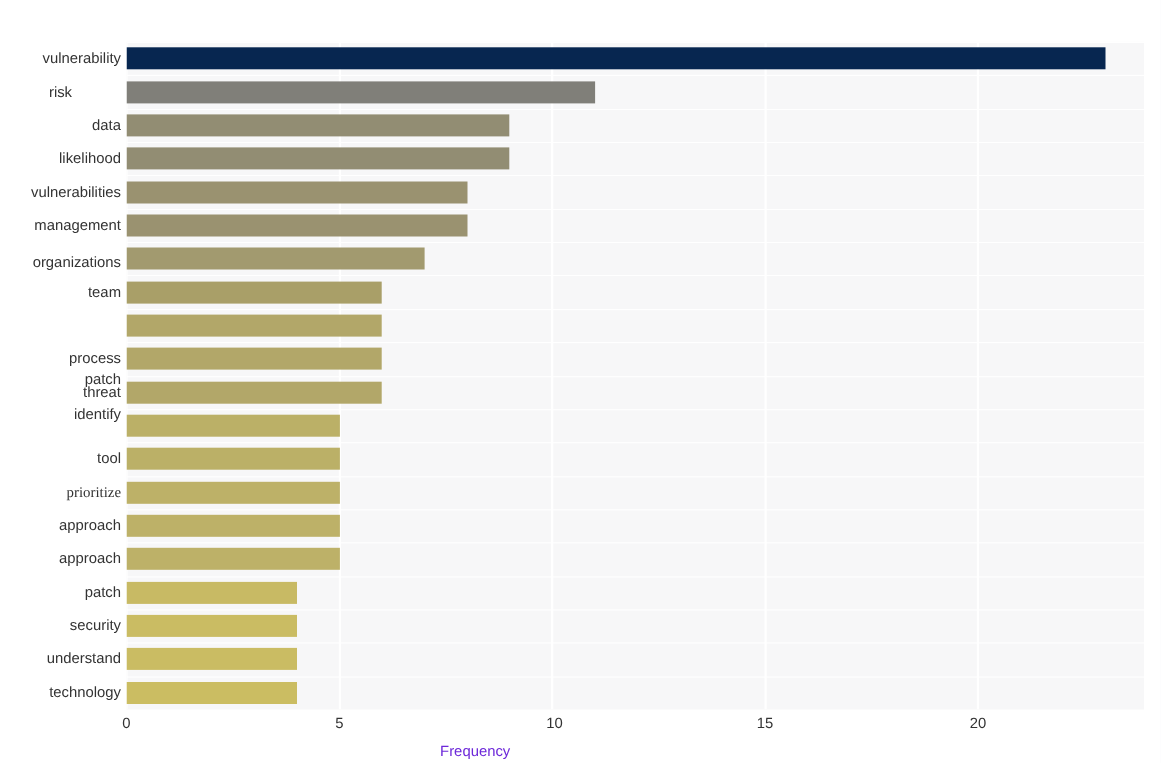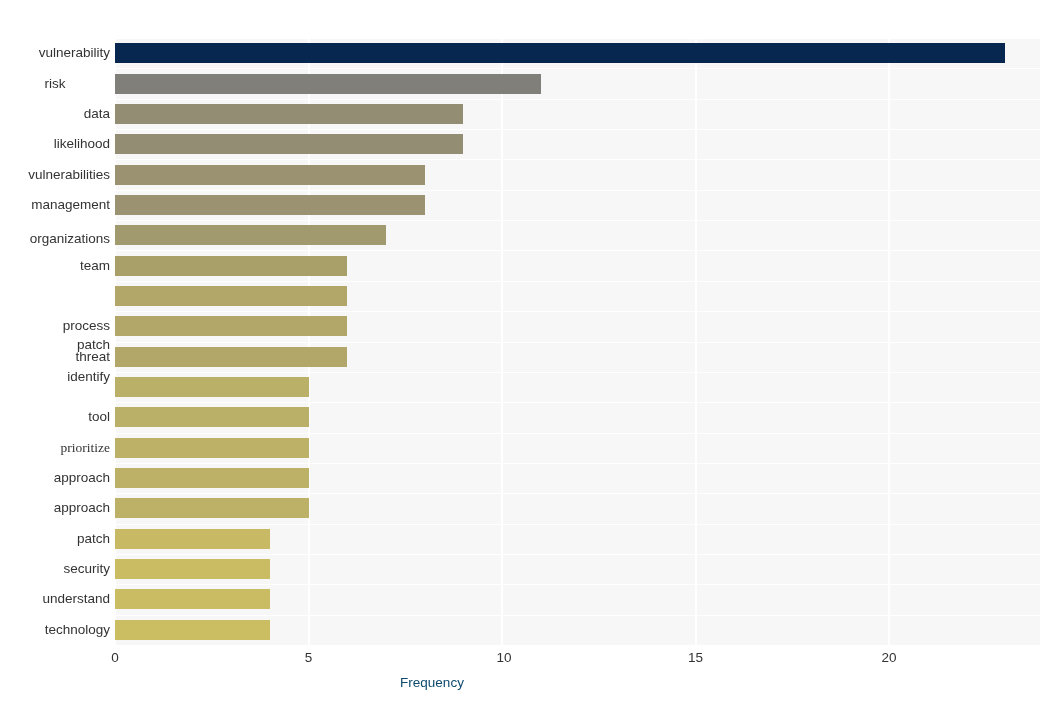--- a/index.html
+++ b/index.html
@@ -108,21 +108,21 @@
     line-height: 16px;
   }
 
   #x-axis-title {
     position: absolute;
     left: 0;
     top: 675px;
     width: 864px;
     text-align: center;
     font-size: 13.5px;
-    color: #0c4a6e;
+    color: #6d28d9;
     line-height: 16px;
   }
 </style>
 </head>
 <body>
 
 <div id="chart-root">
 
 
   <div id="plot-area">

